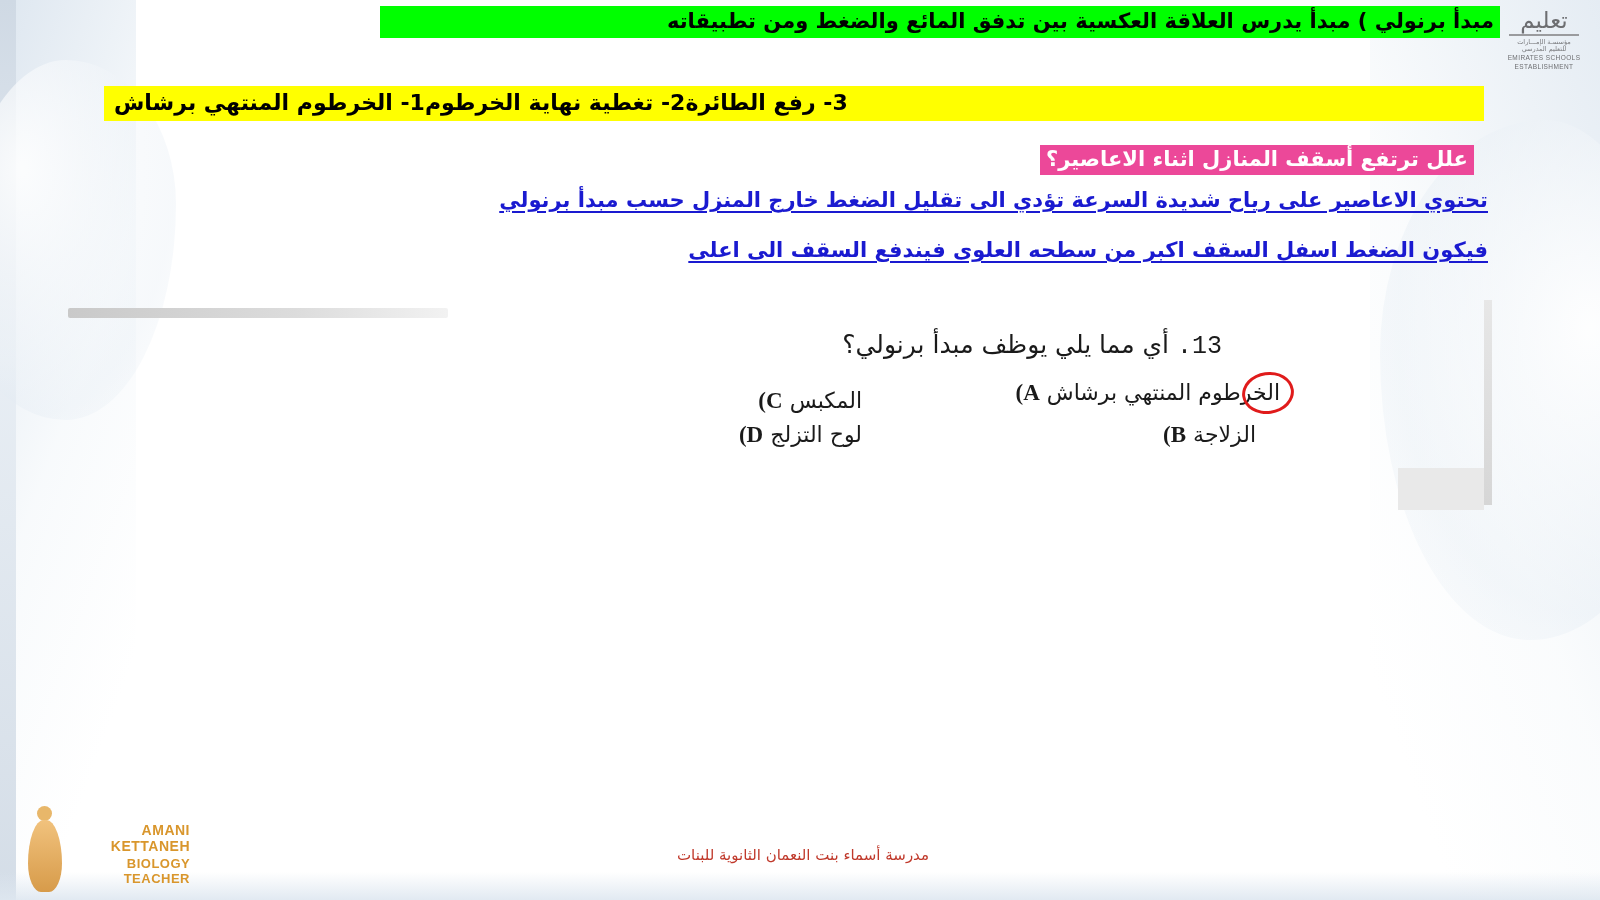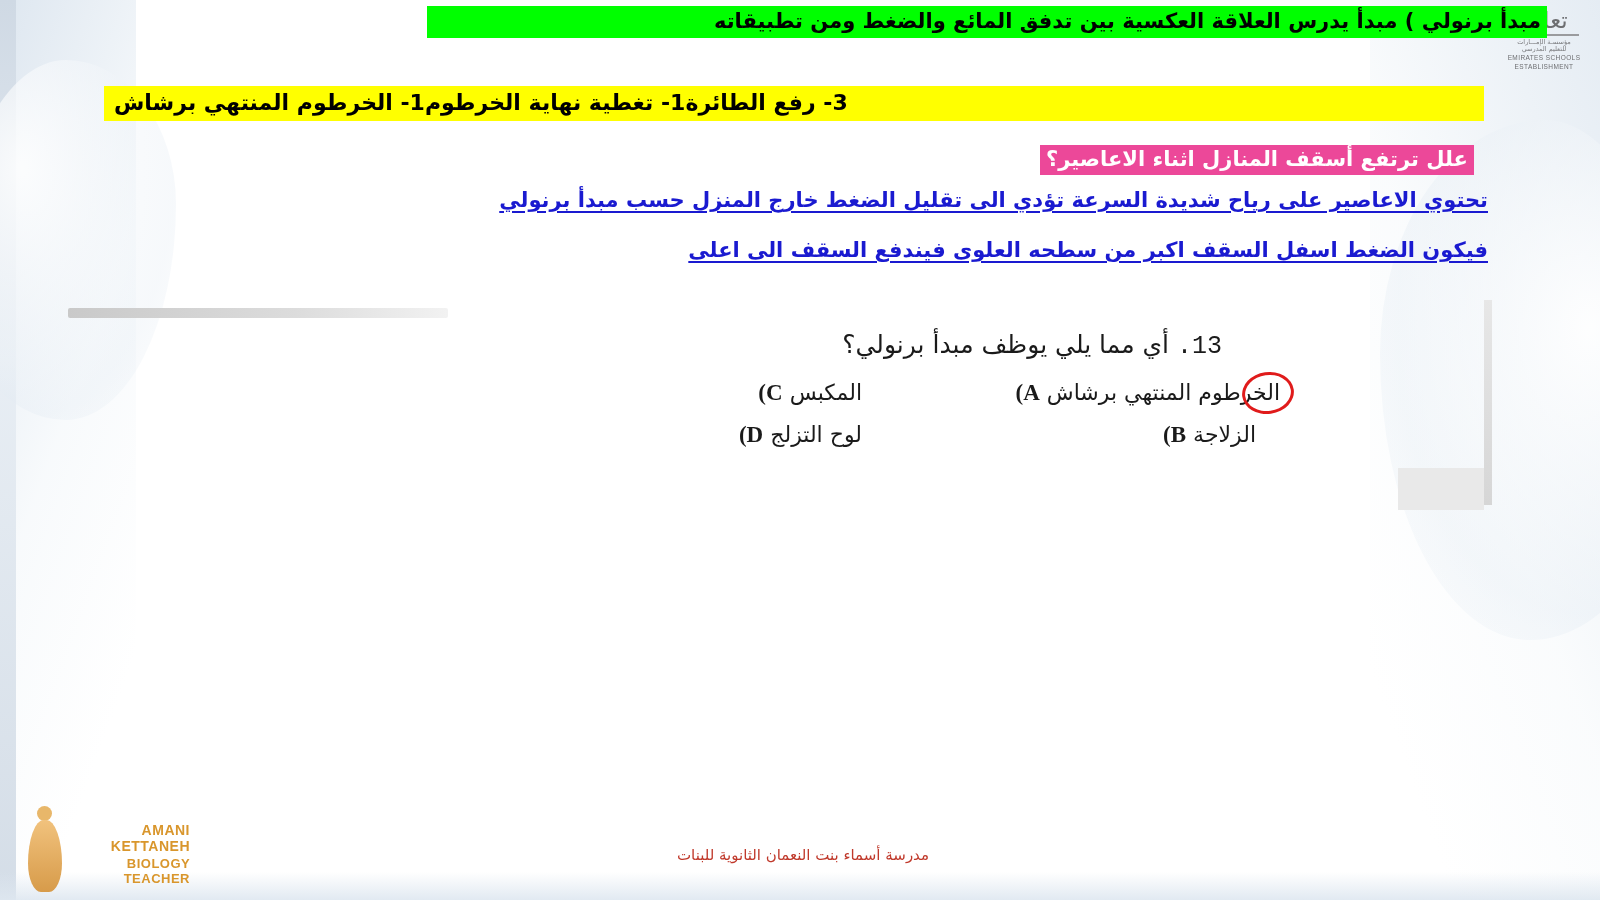--- a/index.html
+++ b/index.html
@@ -89,21 +89,20 @@
   .line {
     position: absolute;
     direction: rtl;
     text-align: right;
     font-weight: bold;
     white-space: nowrap;
   }
   .hl-green {
     background: #00ff00;
     color: #000;
-    margin-left: 47px;
   }
   .hl-yellow {
     background: #ffff00;
     color: #000;
   }
   .hl-red {
     background: #ec4899;
     color: #ffffff;
     margin-top: 8px;
   }
@@ -197,21 +196,21 @@
     color: #1a1a1a;
     white-space: nowrap;
   }
   .opt .letter {
     font-family: "Liberation Serif", serif;
     font-weight: bold;
     font-size: 23px;
   }
   #opt-a { right: 212px; top: 80px; }
   #opt-b { right: 236px; top: 122px; }
-  #opt-c { right: 630px; top: 80px; }
+  #opt-c { right: 630px; top: 88px; }
   #opt-d { right: 630px; top: 122px; }
 
   .circle-mark {
     position: absolute;
     right: 198px; top: 72px;
     width: 46px; height: 36px;
     border: 3px solid #e01b1b;
     border-radius: 50%;
     transform: rotate(-8deg);
     pointer-events: none;
@@ -287,21 +286,21 @@
   <div class="logo-ar">للتعليم المدرسي</div>
   <div class="logo-en">EMIRATES SCHOOLS</div>
   <div class="logo-en">ESTABLISHMENT</div>
 </div>
 
 <div class="line hl-green" id="line-principle">مبدأ برنولي ) مبدأ يدرس العلاقة العكسية بين تدفق  المائع والضغط  ومن تطبيقاته</div>
 
 <div class="line hl-yellow" id="line-apps">
   <div class="apps-grid">
     <span>1- الخرطوم المنتهي برشاش</span>
-    <span>1- تغطية نهاية الخرطوم</span>
+    <span>2- تغطية نهاية الخرطوم</span>
     <span>3- رفع الطائرة</span>
   </div>
 </div>
 
 <div class="line hl-red" id="line-question-red">علل ترتفع أسقف المنازل اثناء الاعاصير؟</div>
 
 <div class="answer-line" id="answer-1">تحتوي الاعاصير على رياح شديدة السرعة تؤدي الى تقليل الضغط خارج المنزل حسب مبدأ برنولي</div>
 <div class="answer-line" id="answer-2">فيكون الضغط اسفل السقف اكبر من سطحه العلوى فيندفع السقف الى اعلى</div>
 
 <div class="scan-block">

